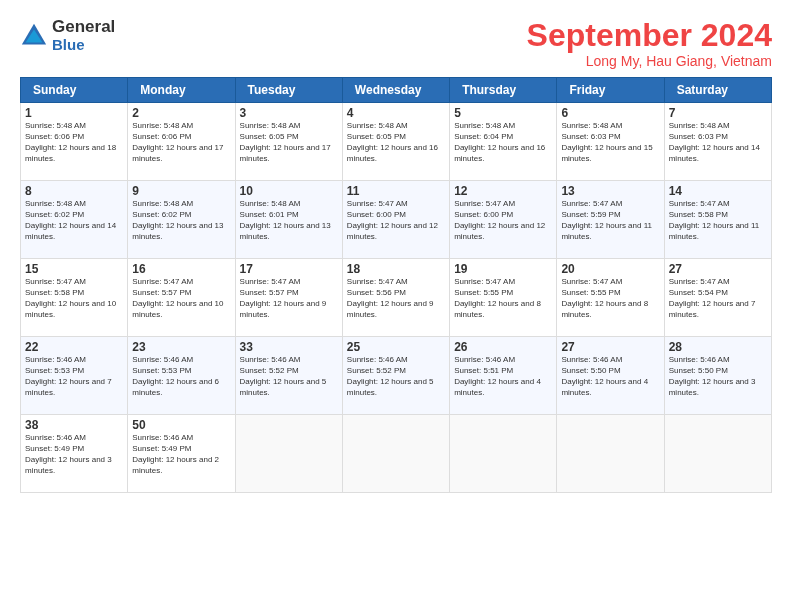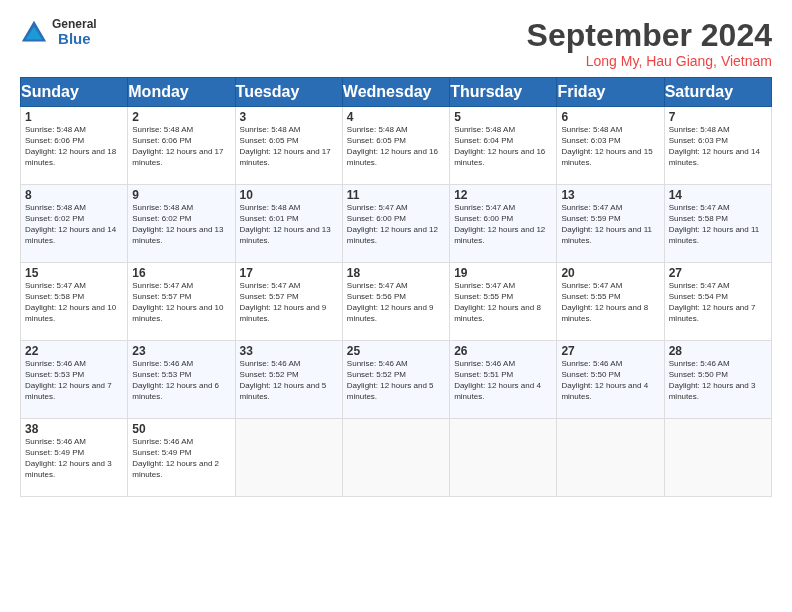--- a/index.html
+++ b/index.html
@@ -25,59 +25,58 @@
     .logo {
       display: flex;
       align-items: center;
     }
     .logo-text {
       display: flex;
       flex-direction: column;
       line-height: 1.1;
     }
     .logo-general {
-      font-size: 12px;
+      font-size: 17px;
       font-weight: bold;
       color: #333;
     }
     .logo-blue {
       font-size: 15px;
       font-weight: bold;
       color: #2a6db5;
-      text-align: center;
     }
     .logo-icon {
       width: 28px;
       height: 28px;
       margin-right: 4px;
     }
     .title-area {
       text-align: right;
     }
     .month-title {
       font-size: 32px;
       font-weight: bold;
-      color: #404040;
+      color: #ef4444;
       line-height: 1.1;
     }
     .location {
       font-size: 14px;
       color: #ef4444;
     }
     table {
       width: 100%;
       border-collapse: collapse;
       table-layout: fixed;
     }
     th {
       background-color: #2a6db5;
       color: #fff;
-      font-size: 16px;
-      font-weight: bold;
-      padding: 5px 0;
+      font-size: 12px;
+      font-weight: bold;
+      padding: 5px 12px;
       text-align: left;
       border: 1px solid #1a5a9a;
     }
     td {
       vertical-align: top;
       border: 1px solid #ddd;
       padding: 3px 4px;
       font-size: 8.5px;
       color: #333;
       background: #fff;

